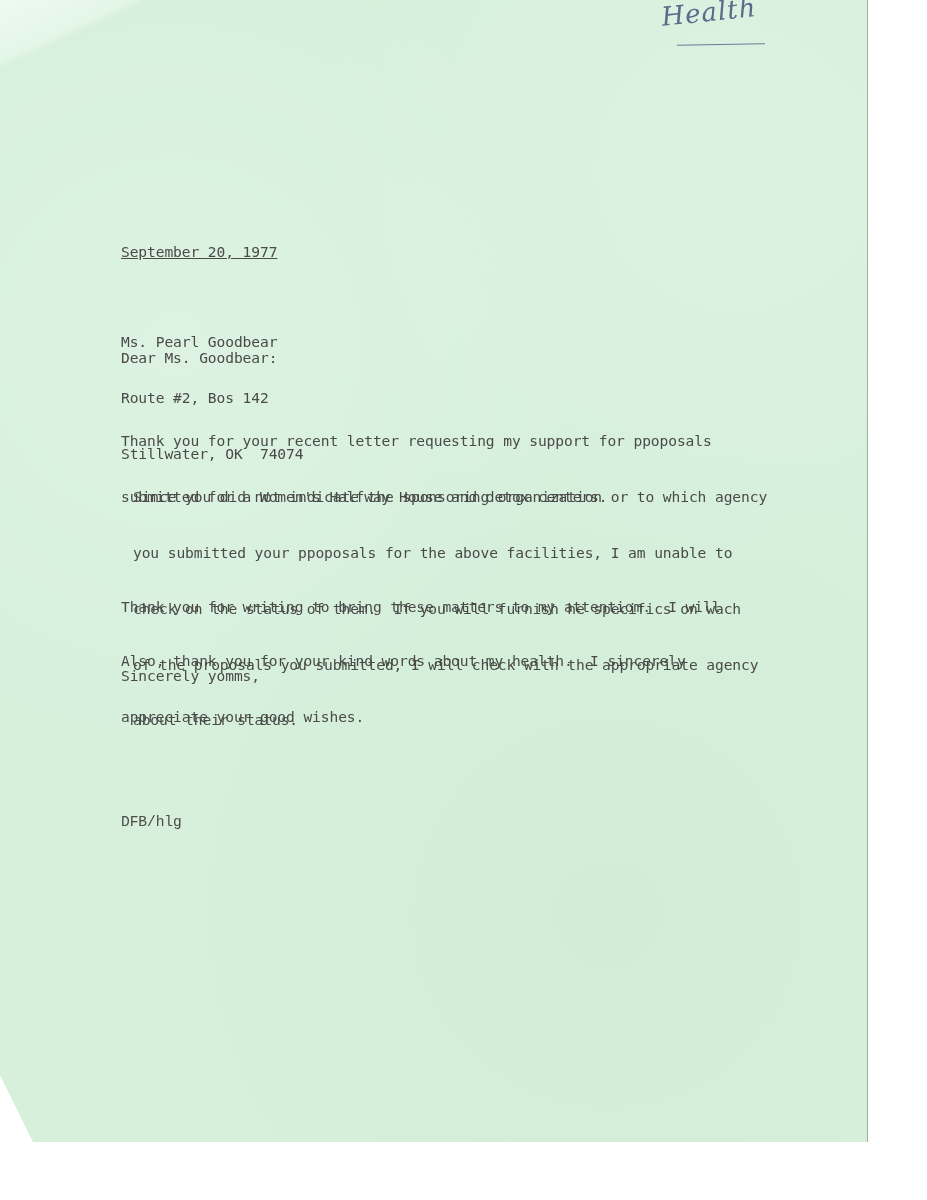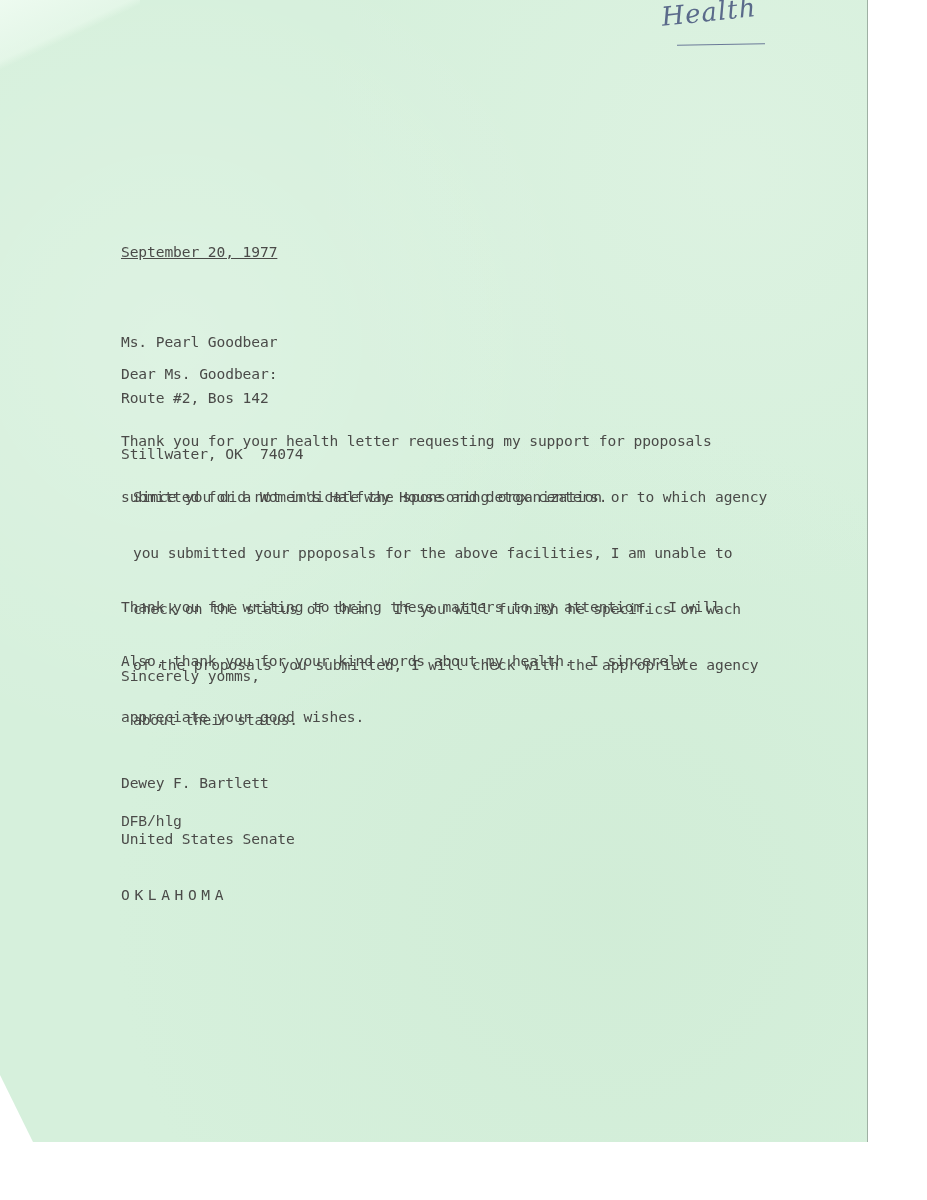--- a/index.html
+++ b/index.html
@@ -84,24 +84,24 @@
   <div class="handwriting-underline"></div>
 
   <div class="typed" style="top:243px;text-decoration:underline;">September 20, 1977</div>
 
   <div class="typed" style="top:296px;">
     <span class="line">Ms. Pearl Goodbear</span>
     <span class="line">Route #2, Bos 142</span>
     <span class="line">Stillwater, OK  74074</span>
   </div>
 
-  <div class="typed" style="top:365px;">Dear Ms. Goodbear:</div>
+  <div class="typed" style="top:349px;">Dear Ms. Goodbear:</div>
 
   <div class="typed" style="top:395px;">
-    <span class="line">Thank you for your health letter requesting my support for ppoposals</span>
+    <span class="line">Thank you for your recent letter requesting my support for ppoposals</span>
     <span class="line">submitted for a Women's Halfway House and detox centers.</span>
   </div>
 
   <div class="typed" style="top:451px;margin-left:12px;">
     <span class="line">Since you did not indicate the sponsoring organization or to which agency</span>
     <span class="line">you submitted your ppoposals for the above facilities, I am unable to</span>
     <span class="line">check on the status of them.  If you will furnish he specifics on wach</span>
     <span class="line">of the proposals you submitted, I will check with the appropriate agency</span>
     <span class="line">about their status.</span>
   </div>
@@ -110,20 +110,15 @@
     <span class="line">Thank you for writing to bring these matters to my attentiom.  I will</span>
   </div>
 
   <div class="typed" style="top:615px;">
     <span class="line">Also, thank you for your kind words about my health.  I sincerely</span>
     <span class="line">appreciate your good wishes.</span>
   </div>
 
   <div class="typed" style="top:667px;">Sincerely yomms,</div>
 
-  <div class="typed" style="top:737px;">
-    <span class="line">Dewey F. Bartlett</span>
-    <span class="line">United States Senate</span>
-    <span class="line spaced">OKLAHOMA</span>
-  </div>
 
   <div class="typed" style="top:813px;font-family:Liberation Mono, monospace;">DFB/hlg</div>
 </div>
 
 </body></html>

